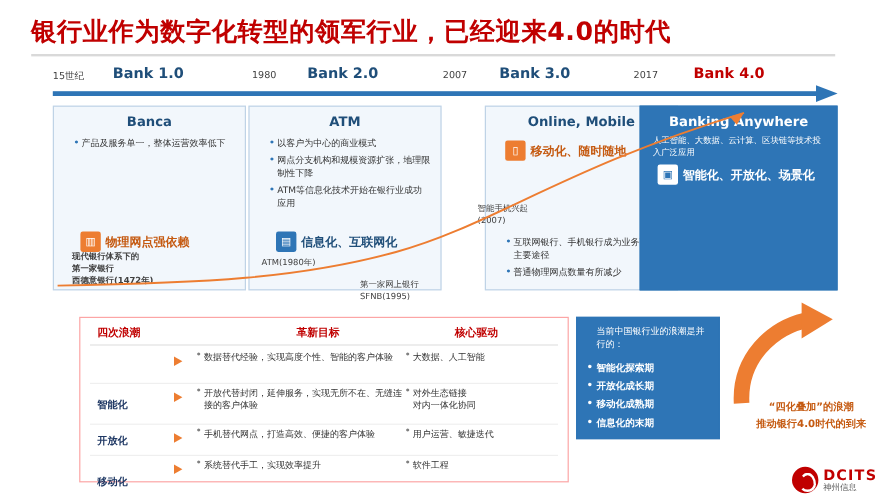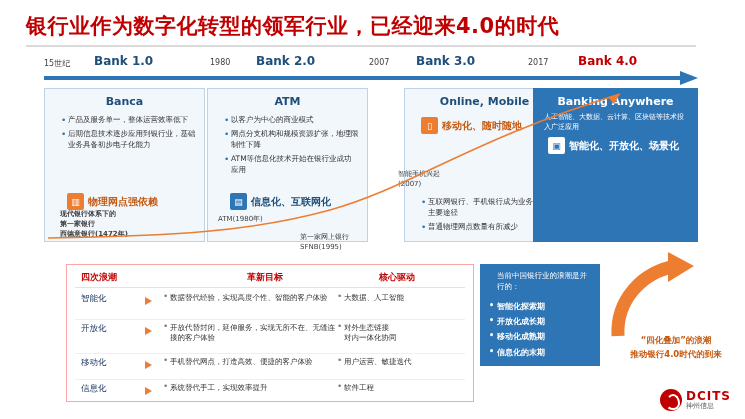--- a/index.html
+++ b/index.html
@@ -82,21 +82,21 @@
   .table-card{
     position:absolute;left:66px;top:264px;width:406px;height:136px;
     background:#FFFFFF;border:1px solid #fca5a5;
   }
   .tc-head{
     position:absolute;top:6px;width:100%;height:14px;
   }
   .tc-head span{position:absolute;font-size:9px;font-weight:bold;color:#C00000;white-space:nowrap;}
   .tc-divider{position:absolute;left:8px;right:8px;top:22px;height:1px;background:#E2E2E2;}
   .trow{position:absolute;left:0;width:100%;height:26px;}
-  .trow .c1{position:absolute;left:14px;font-size:8.5px;font-weight:normal;color:#1F3864;}
+  .trow .c1{position:absolute;left:14px;font-size:8.5px;font-weight:bold;color:#1F3864;margin-top:39px;}
   .trow .arrow{position:absolute;left:78px;top:4px;width:0;height:0;border-top:4px solid transparent;border-bottom:4px solid transparent;border-left:7px solid #ED7D31;}
   .trow .c2{position:absolute;left:96px;font-size:7.5px;color:#333;padding-left:7px;}
   .trow .c2:before{content:"•";position:absolute;left:0;top:-2px;color:#808080;font-size:9px;}
   .trow .c3{position:absolute;left:270px;font-size:7.5px;color:#333;padding-left:7px;}
   .trow .c3:before{content:"•";position:absolute;left:0;top:-2px;color:#808080;font-size:9px;}
   .trow-sep{position:absolute;left:8px;right:8px;height:1px;background:#EFEFEF;}
 
   
   .bluebox{
     position:absolute;left:480px;top:264px;width:118px;height:100px;
@@ -142,21 +142,20 @@
     <div class="phase-label" style="left:50px;">Bank 1.0</div>
     <div class="phase-label" style="left:212px;">Bank 2.0</div>
     <div class="phase-label" style="left:372px;">Bank 3.0</div>
     <div class="phase-label red" style="left:534px;">Bank 4.0</div>
   </div>
 
   <div class="panel p1" style="left:44px;width:159px;">
     <div class="panel-title">Banca</div>
     <ul>
       <li>产品及服务单一，整体运营效率低下</li>
-      <li>后期信息技术逐步应用到银行业，基础业务具备初步电子化能力</li>
     </ul>
     <div class="chip" style="left:22px;top:104px;">
       <div class="ic">▥</div>
       <div class="tx">物理网点强依赖</div>
     </div>
   </div>
 
   <div class="panel p2" style="left:207px;width:159px;">
     <div class="panel-title">ATM</div>
     <ul>

